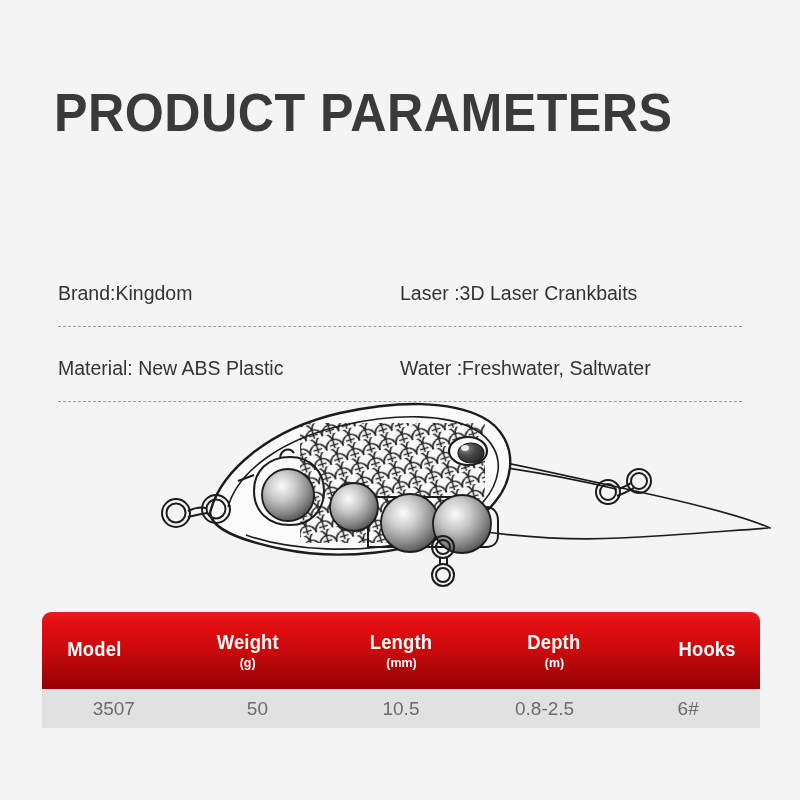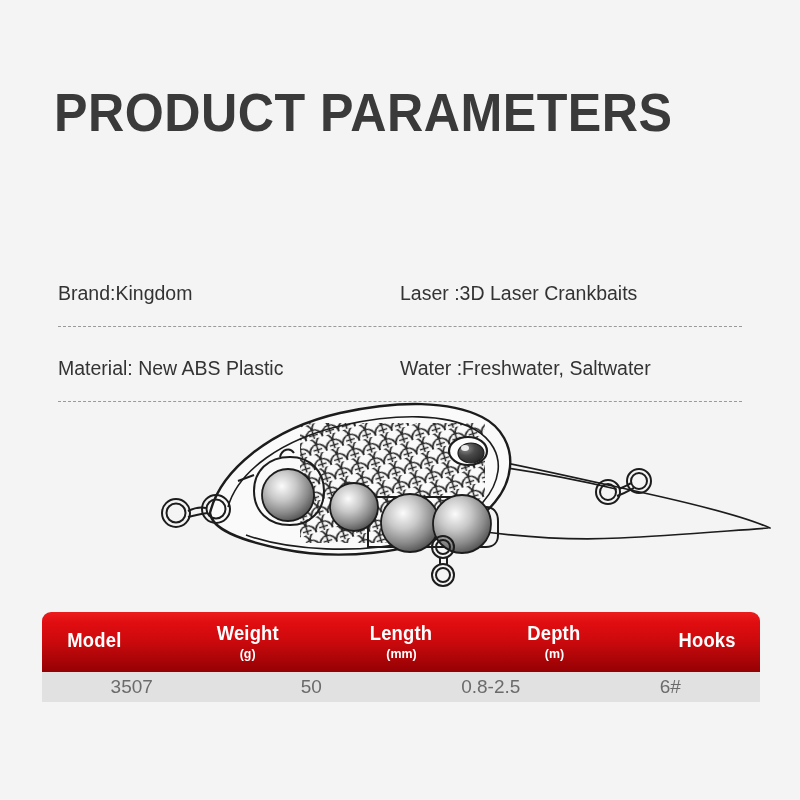--- a/index.html
+++ b/index.html
@@ -72,21 +72,21 @@
 
   
   #param-table {
     position: absolute;
     left: 42px;
     top: 612px;
     width: 718px;
   }
   #param-table-header {
     display: flex;
-    height: 60px;
+    height: 77px;
     border-radius: 9px 9px 0 0;
     background: linear-gradient(to bottom,
                 #ec1c1c 0%,
                 #e00d10 18%,
                 #cc0a0d 48%,
                 #ab0508 78%,
                 #950003 100%);
     overflow: hidden;
     gap: 48px;
   }
@@ -108,21 +108,21 @@
   #param-table-header .th-unit {
     font-size: 13.5px;
     font-weight: bold;
     margin-top: 4px;
     transform: scaleX(0.92);
   }
   #param-table-header .th-unit.empty { visibility: hidden; }
 
   #param-table-body .tr {
     display: flex;
-    height: 30px;
+    height: 39px;
     background: #e1e1e1;
   }
   #param-table-body .td {
     flex: 1 1 0;
     display: flex;
     align-items: center;
     justify-content: center;
     font-size: 19px;
     color: #6b6b6b;
   }
@@ -273,18 +273,19 @@
     <div class="th">
       <span class="th-label">Hooks</span>
       <span class="th-unit empty"></span>
     </div>
   </div>
 
   <div id="param-table-body">
     <div class="tr">
       <div class="td">3507</div>
       <div class="td">50</div>
+      <div class="td">10.5</div>
       <div class="td">0.8-2.5</div>
       <div class="td">6#</div>
     </div>
   </div>
 
 </div>
 
 </body></html>

